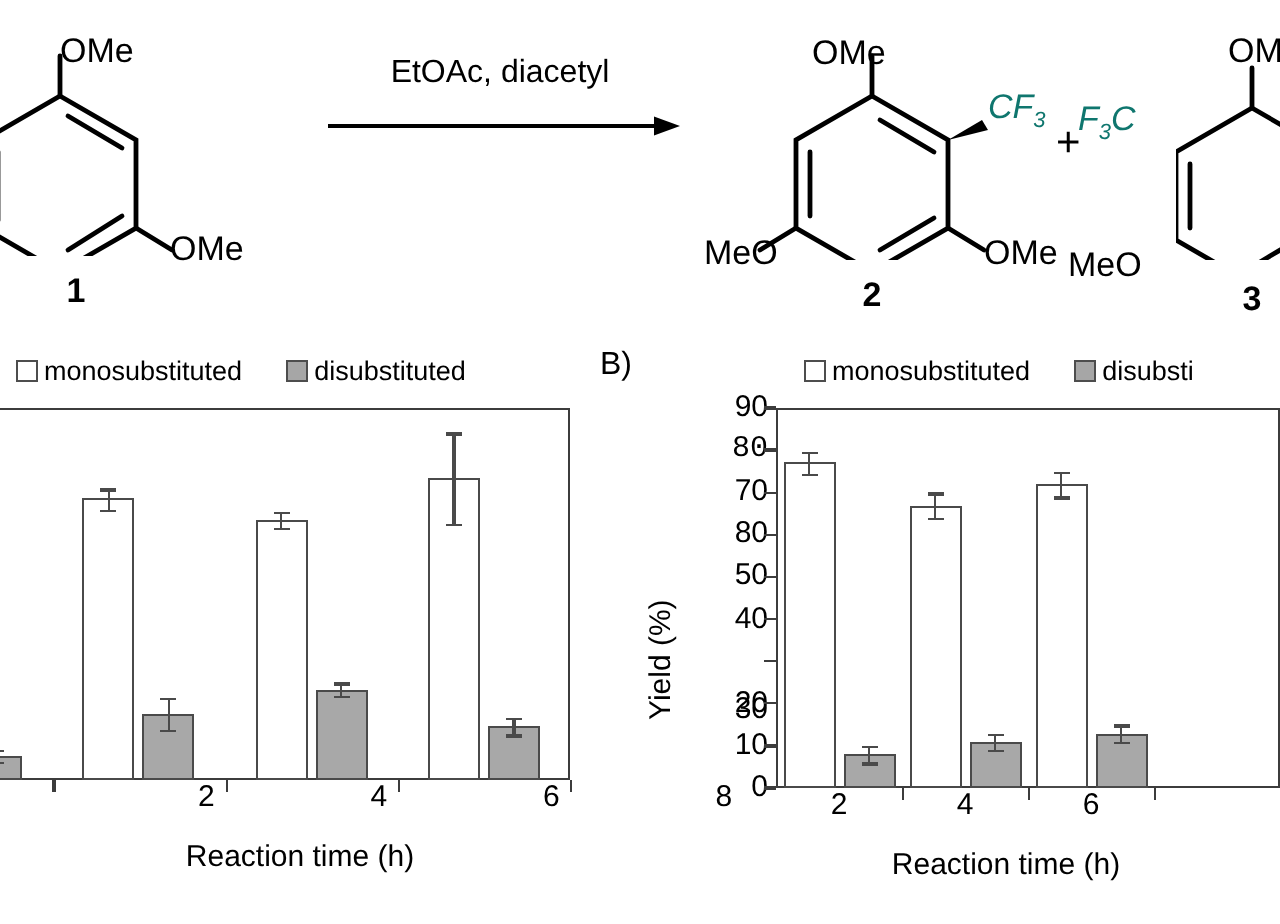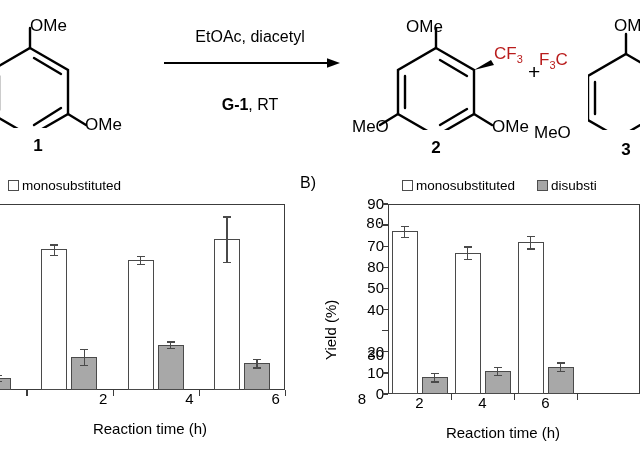--- a/index.html
+++ b/index.html
@@ -8,21 +8,21 @@
 
   
   .abs{position:absolute;}
   .nosel{user-select:none;}
 
   
   #scheme{position:absolute;left:0;top:0;width:640px;height:170px;padding-left:32px;}
   .struct-label{font-size:17px;font-weight:bold;text-align:center;}
   .atom{font-size:17px;white-space:nowrap;}
   .atom sub{font-size:11px;}
-  .blue{color:#b91c1c;}
+  .blue{color:#0f766e;font-style:italic;}
   .cond{font-size:16px;text-align:center;white-space:nowrap;}
   .cond sub{font-size:11px;}
   .cond b{font-weight:bold;}
   .plus{font-size:21px;}
 
   
   .panel-label{font-size:16px;}
   .legend{font-size:13.5px;white-space:nowrap;display:flex;align-items:flex-end;gap:4px;}
   .legend .grp{display:flex;align-items:center;gap:3px;}
   .swatch{width:9px;height:9px;border:1.2px solid #4d4d4d;display:inline-block;}
@@ -63,23 +63,20 @@
   <div class="abs atom nosel" style="left:85px;top:115px;">OMe</div>
   <div class="abs struct-label nosel" style="left:18px;top:136px;width:40px;">1</div>
 
   <div class="abs cond nosel" style="left:170px;top:28px;width:160px;">EtOAc, diacetyl</div>
 
   <svg class="abs" style="left:164px;top:56px;" width="176" height="14">
     <line x1="0" y1="7" x2="166" y2="7" stroke="#000" stroke-width="2"></line>
     <polygon points="176,7 163,2.2 163,11.8" fill="#000"></polygon>
   </svg>
 
-  <div class="abs cond nosel" style="left:170px;top:96px;width:160px;">
-    <b>G-1</b><span>, RT</span>
-  </div>
 
   <svg class="abs" style="left:378px;top:20px;" width="130" height="110">
     <g stroke="#000" stroke-width="2.4" fill="none" stroke-linecap="round">
       <polygon points="58,28 96,50 96,94 58,116 20,94 20,50"></polygon>
       <line x1="27" y1="56" x2="27" y2="88"></line>
       <line x1="62" y1="105" x2="89" y2="89"></line>
       <line x1="89" y1="56" x2="62" y2="40"></line>
       <line x1="58" y1="28" x2="58" y2="8"></line>
       <line x1="20" y1="94" x2="2" y2="105"></line>
       <line x1="96" y1="94" x2="114" y2="105"></line>
@@ -111,20 +108,24 @@
 </div>
 
 <div class="abs" style="left:0;top:176px;width:300px;height:286px;">
 
   <div class="legend abs nosel" style="left:8px;top:2px;">
     <span class="grp">
       <span class="swatch sw-mono"></span>
       <span>monosubstituted</span>
     </span>
     <span style="display:inline-block;width:14px;"></span>
+    <span class="grp">
+      <span class="swatch sw-di"></span>
+      <span>disubstituted</span>
+    </span>
   </div>
 
   <div class="plot" id="plotA" style="left:-60px;top:28px;width:345px;height:186px;">
     <div class="frame"></div>
   <div class="bar di" style="left: 45.125px; width: 26px; top: 173.6px; height: 12.4px;"></div>
       <div class="ecap" style="left: 54.125px; top: 170.5px; width: 8px;"></div>
       <div class="ecap" style="left: 54.125px; top: 176.7px; width: 8px;"></div>
       <div class="tick" style="left: 86.25px; top: 186px;"></div>
       <div class="bar mono" style="left: 101.375px; width: 26px; top: 45.4667px; height: 140.533px;"></div>
       <div class="ebar" style="left: 113.725px; top: 40.3px; height: 10.3333px;"></div>

